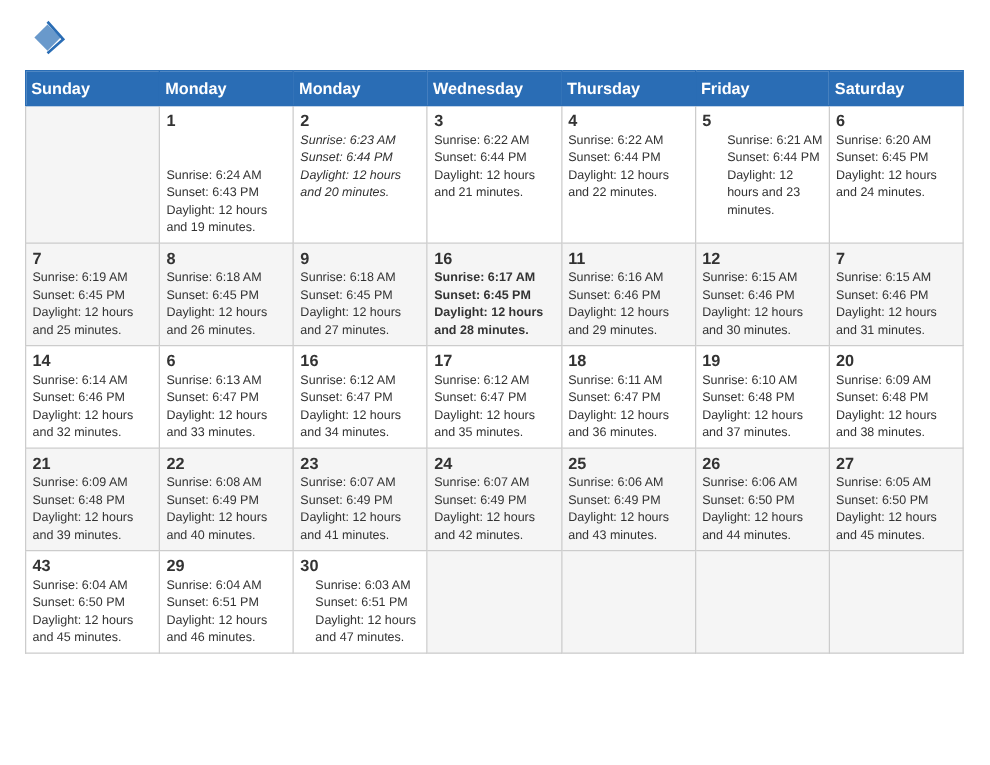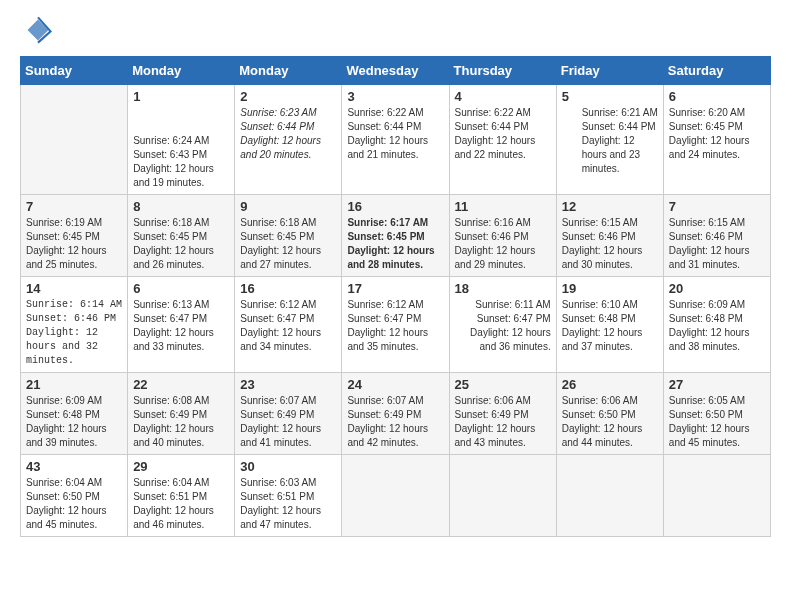--- a/index.html
+++ b/index.html
@@ -217,21 +217,21 @@
           <td>
             <span class="day-number">7</span>
             <div class="day-info" style="white-space: pre-line;">Sunrise: 6:15 AM
 Sunset: 6:46 PM
 Daylight: 12 hours and 31 minutes.</div>
           </td>
         </tr>
         <tr>
           <td>
             <span class="day-number">14</span>
-            <div class="day-info" style="white-space: pre-line; font-family: Liberation Mono, monospace;">Sunrise: 6:14 AM
+            <div class="day-info" style="white-space: pre-line;">Sunrise: 6:14 AM
 Sunset: 6:46 PM
 Daylight: 12 hours and 32 minutes.</div>
           </td>
           <td>
             <span class="day-number">6</span>
             <div class="day-info" style="white-space: pre-line;">Sunrise: 6:13 AM
 Sunset: 6:47 PM
 Daylight: 12 hours and 33 minutes.</div>
           </td>
           <td>
@@ -241,21 +241,21 @@
 Daylight: 12 hours and 34 minutes.</div>
           </td>
           <td>
             <span class="day-number">17</span>
             <div class="day-info" style="white-space: pre-line;">Sunrise: 6:12 AM
 Sunset: 6:47 PM
 Daylight: 12 hours and 35 minutes.</div>
           </td>
           <td>
             <span class="day-number">18</span>
-            <div class="day-info" style="white-space: pre-line; text-align: right;">Sunrise: 6:11 AM
+            <div class="day-info" style="white-space: pre-line;">Sunrise: 6:11 AM
 Sunset: 6:47 PM
 Daylight: 12 hours and 36 minutes.</div>
           </td>
           <td>
             <span class="day-number">19</span>
             <div class="day-info" style="white-space: pre-line;">Sunrise: 6:10 AM
 Sunset: 6:48 PM
 Daylight: 12 hours and 37 minutes.</div>
           </td>
           <td>
@@ -317,21 +317,21 @@
 Daylight: 12 hours and 45 minutes.</div>
           </td>
           <td>
             <span class="day-number">29</span>
             <div class="day-info" style="white-space: pre-line;">Sunrise: 6:04 AM
 Sunset: 6:51 PM
 Daylight: 12 hours and 46 minutes.</div>
           </td>
           <td>
             <span class="day-number">30</span>
-            <div class="day-info" style="white-space: pre-line;">Sunrise: 6:03 AM
+            <div class="day-info" style="white-space: pre-line; margin-left: 12px;">Sunrise: 6:03 AM
 Sunset: 6:51 PM
 Daylight: 12 hours and 47 minutes.</div>
           </td>
           <td class="empty-cell"></td>
           <td class="empty-cell"></td>
           <td class="empty-cell"></td>
           <td class="empty-cell"></td>
         </tr>
       </tbody>
   </table>

